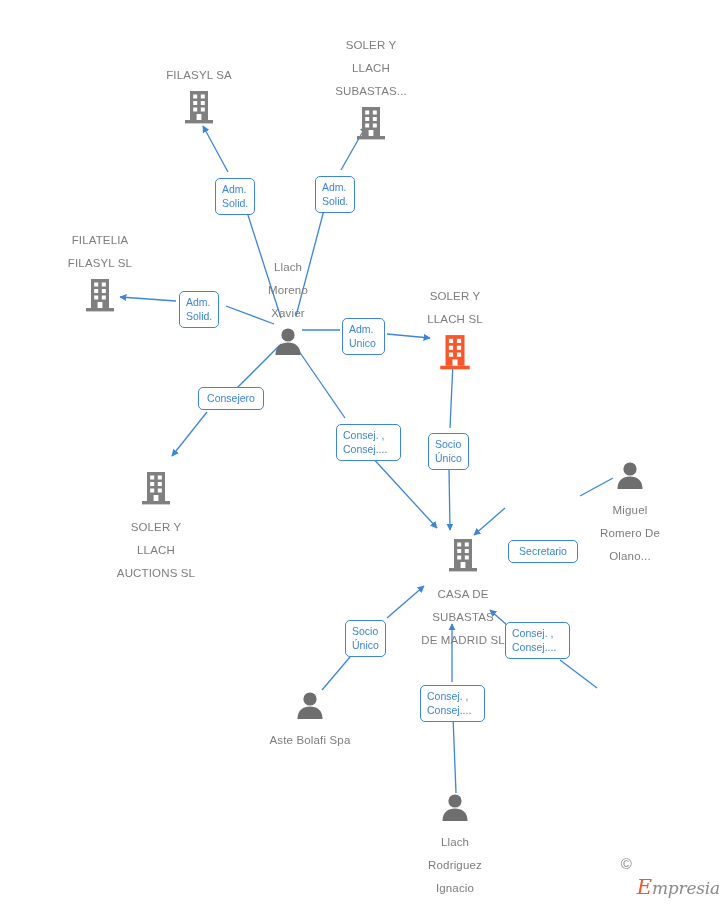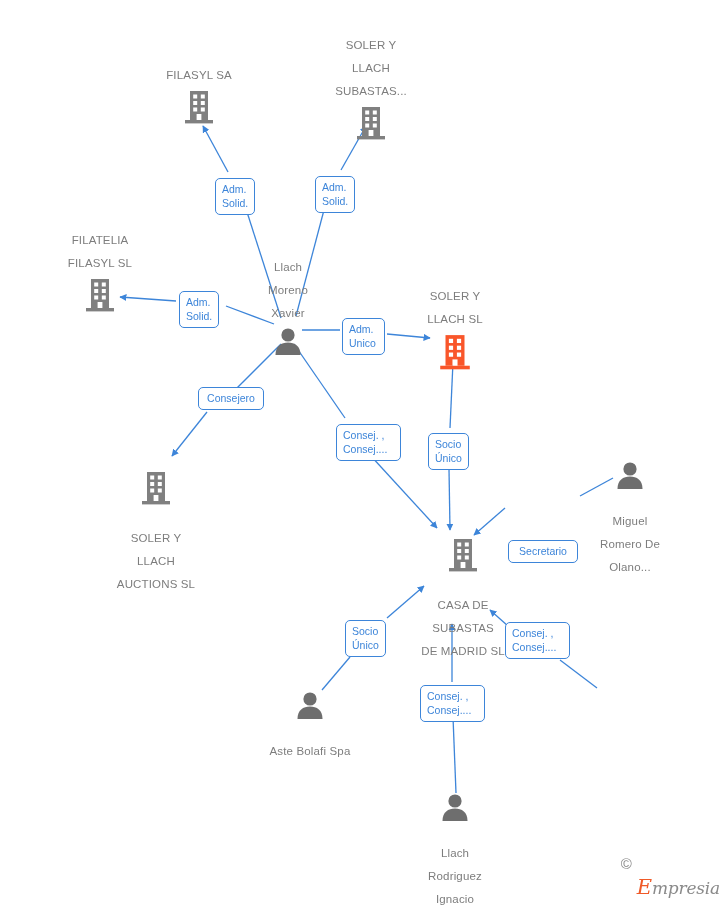--- a/index.html
+++ b/index.html
@@ -38,21 +38,21 @@
   }
   .node .label {
     display: block;
     font-size: 11.5px;
     line-height: 23px;
     color: #7d7d7d;
     letter-spacing: 0.15px;
     white-space: pre-line;
   }
   .node.label-above .label { margin-bottom: 2px; }
-  .node.label-below .label { margin-top: 21px; }
+  .node.label-below .label { margin-top: 10px; }
   .node.focal .label { color: #7d7d7d; }
 
   .edge-label {
     position: absolute;
     border: 1px solid #3d85d9;
     border-radius: 5px;
     background: #ffffff;
     color: #3d85d9;
     font-size: 10.5px;
     line-height: 14px;

